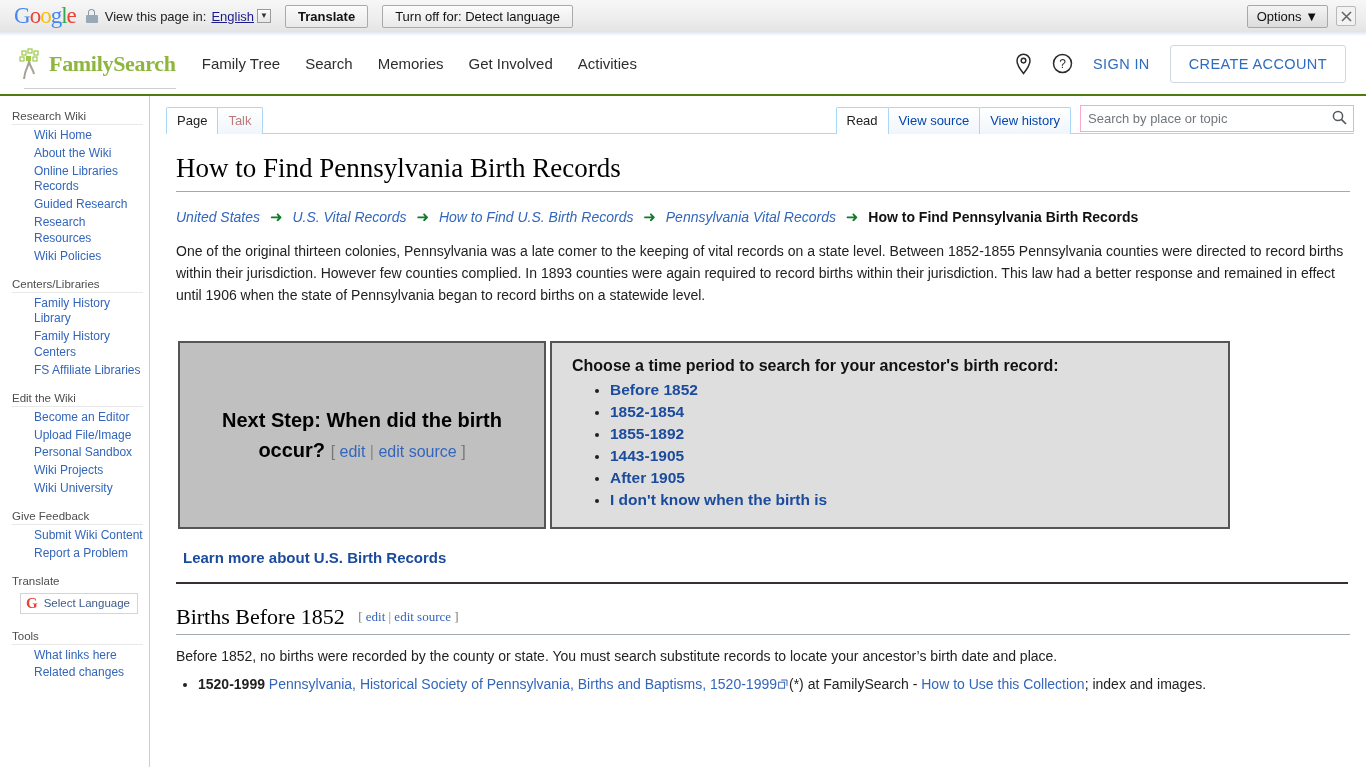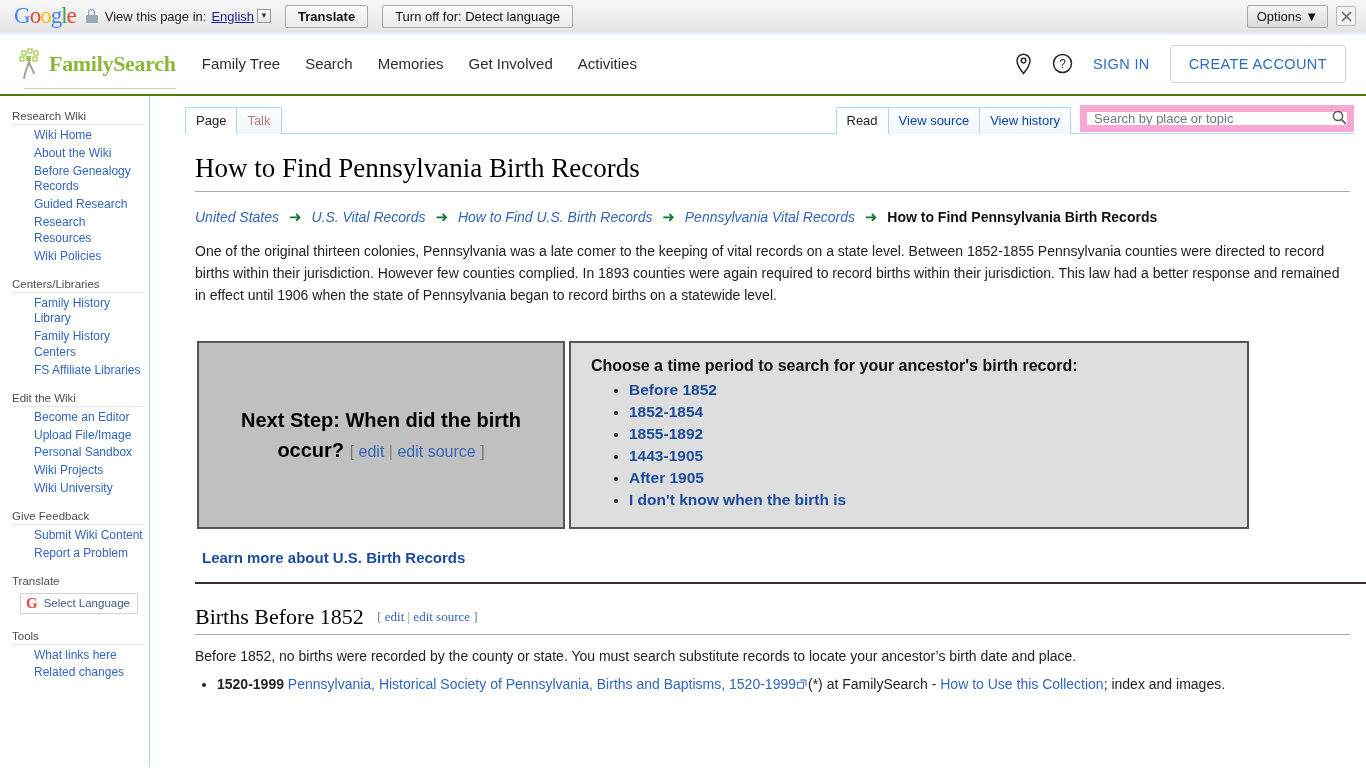--- a/index.html
+++ b/index.html
@@ -75,21 +75,21 @@
   .fs-nav a { color:#2e2e2e; text-decoration:none; font-size:15px; cursor:pointer; }
   .fs-right { margin-left:auto; display:flex; align-items:center; gap:20px; }
   .icon-btn { cursor:pointer; display:flex; align-items:center; }
   .fs-signin { color:#2f6bbf; font-size:14.5px; letter-spacing:0.4px; text-decoration:none; cursor:pointer; }
   .fs-create {
     border:1px solid #cfd6de; color:#2f6bbf; font-size:14.5px; letter-spacing:0.4px;
     padding:10px 18px; border-radius:3px; background:#fff; cursor:pointer; text-decoration:none;
   }
 
   
-  #page-body { display:flex; width:1366px; height:671px; background:#ffffff;gap:19px; }
+  #page-body { display:flex; width:1366px; height:671px; background:#ffffff; }
 
   
   #sidebar {
     width: 150px; flex:0 0 150px; background:#ffffff;
     border-right:1px solid #a7d7f9;
     padding: 10px 0 0 0;
     font-size: 12px;
   }
   .sb-group { margin-bottom: 2px; }
   .sb-heading {
@@ -124,21 +124,21 @@
     margin-right:-1px; position:relative; z-index:1; cursor:pointer; color:#0645ad;
   }
   .tab.selected { background:#ffffff; color:#222222; z-index:3; }
   .tab.selected::after { content:""; position:absolute; left:0; right:0; bottom:-1px; height:2px; background:#ffffff; }
   .tab.newlink { color:#ba7b7b; }
   .search-wrap {
     margin-left: 10px; margin-bottom: 2px; position:relative;
     width: 274px; height: 27px;
   }
   .search-wrap input {
-    width:100%; height:100%; border:7px solid #f9a8d4; padding: 2px 26px 2px 7px;
+    width:100%; height:100%; border:1px solid #f9a8d4; padding: 2px 26px 2px 7px;
     font-size:13px; color:#222; font-family:"Liberation Sans", sans-serif; outline:none;
     background:#fff;
   }
   .search-wrap input::placeholder { color:#72777d; }
   .search-icon { position:absolute; right:7px; top:5px; cursor:pointer; }
 
   #article { padding: 10px 16px 0 26px; }
   h1#firstHeading {
     font-family:"Liberation Serif", serif; font-weight:normal; font-size:27px;
     margin: 8px 0 4px 0; color:#000; padding-bottom:5px; border-bottom:1px solid #a2a9b1;
@@ -259,21 +259,21 @@
 
 <div id="page-body">
 
   <aside id="sidebar">
 
     <div class="sb-group">
       <div class="sb-heading">Research Wiki</div>
       <ul class="sb-list">
         <li><a>Wiki Home</a></li>
         <li><a>About the Wiki</a></li>
-        <li><a>Before Genealogy Records</a></li>
+        <li><a>Online Libraries Records</a></li>
         <li><a>Guided Research</a></li>
         <li><a>Research Resources</a></li>
         <li><a>Wiki Policies</a></li>
       </ul>
     </div>
 
     <div class="sb-group">
       <div class="sb-heading">Centers/Libraries</div>
       <ul class="sb-list">
         <li><a>Family History Library</a></li>

